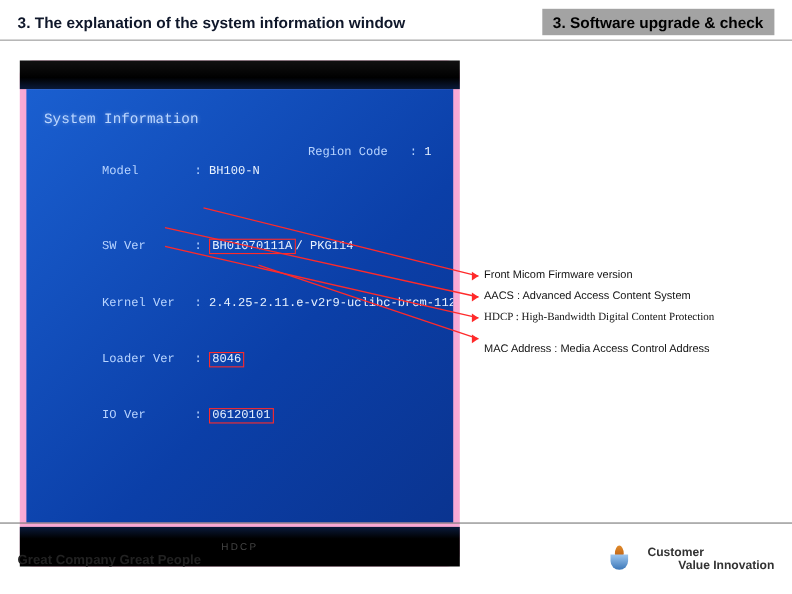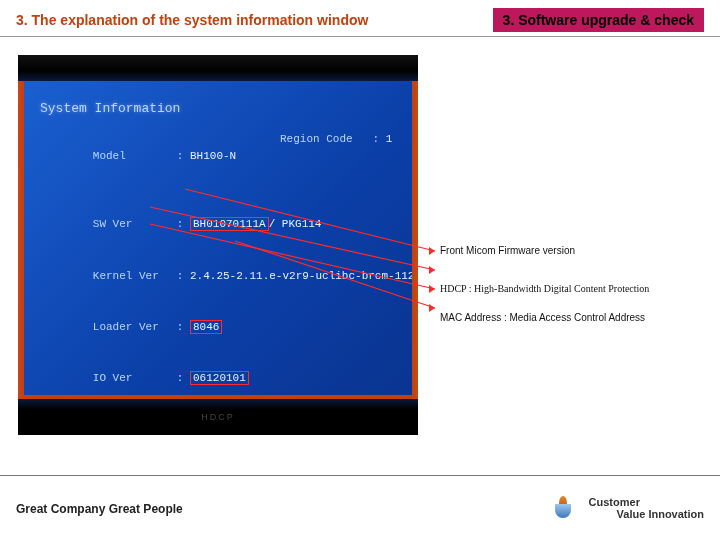--- a/index.html
+++ b/index.html
@@ -13,42 +13,42 @@
   }
   .header {
     display: flex;
     align-items: center;
     padding: 8px 16px 4px 16px;
     border-bottom: 1px solid #999;
   }
   .title {
     font-size: 14px;
     font-weight: bold;
-    color: #c2410c;
+    color: #0f172a;
     flex: 1;
   }
   .chapter {
-    background: #be185d;
+    background: #a3a3a3;
     padding: 4px 10px;
     font-size: 14px;
     font-weight: bold;
     color: #000;
   }
   .content {
     position: relative;
     padding: 20px 16px;
   }
   
   .tv-frame {
     position: absolute;
     left: 18px;
     top: 18px;
     width: 400px;
-    height: 380px;
-    background: #c2410c;
+    height: 460px;
+    background: #f9a8d4;
     border-radius: 12px;
     box-shadow: inset 0 0 8px rgba(255,255,255,0.1);
   }
   .tv-top {
     height: 26px;
     background: linear-gradient(#111,#000 60%,#0a1a3a);
   }
   .screen {
     position: absolute;
     left: 6px;
@@ -194,20 +194,21 @@
     <polygon points="435,233 429,229 429,237"></polygon>
 
     <line x1="150" y1="187" x2="435" y2="252"></line>
     <polygon points="435,252 429,248 429,256"></polygon>
 
     <line x1="235" y1="204" x2="435" y2="271"></line>
     <polygon points="435,271 429,267 429,275"></polygon>
   </svg>
 
   <div class="annot" style="left:440px; top:208px;">Front Micom Firmware version</div>
+  <div class="annot" style="left:440px; top:227px;">AACS : Advanced Access Content System</div>
   <div class="annot" style="left:440px; top:246px;font-family:Liberation Serif, serif;">HDCP : High-Bandwidth Digital Content Protection</div>
   <div class="annot" style="left:440px; top:275px;">MAC Address : Media Access Control Address</div>
 </div>
 
 <div class="footer-line"></div>
 <div class="footer">
   <div class="footer-left">Great Company Great People</div>
   <div class="footer-right">
     <div class="logo-mark">
       <div class="flame"></div>

